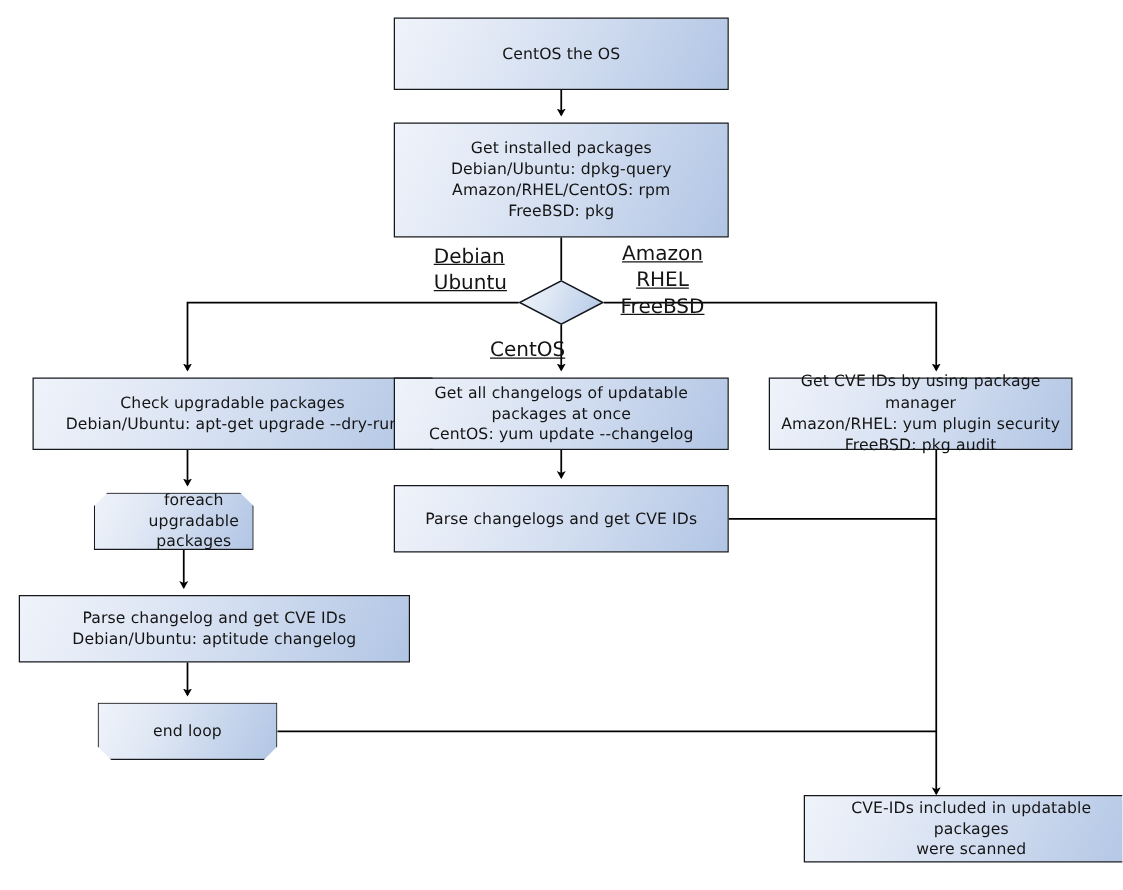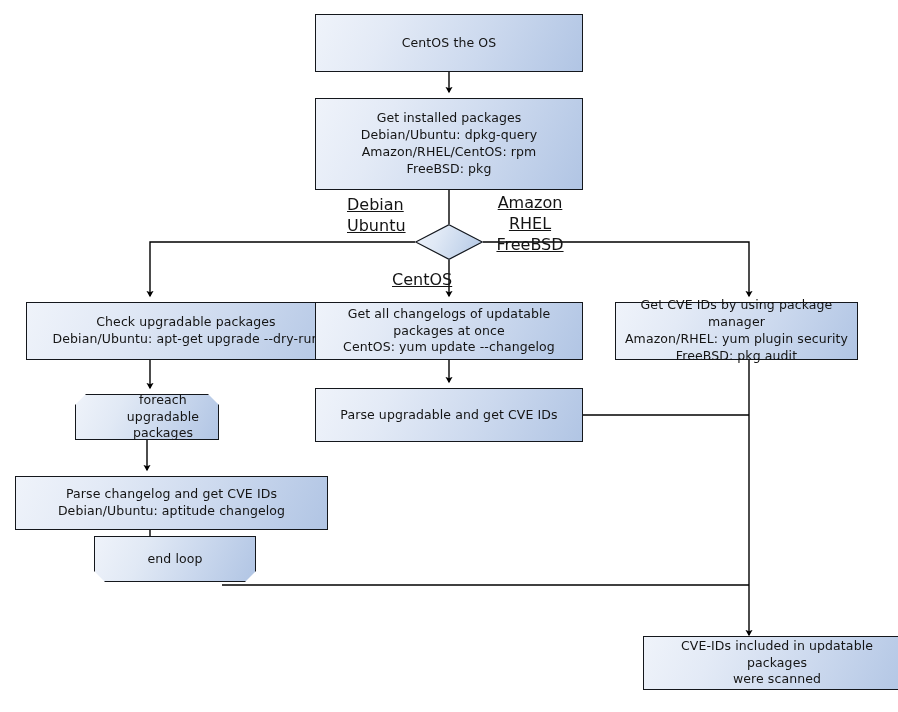--- a/index.html
+++ b/index.html
@@ -155,33 +155,33 @@
       </div>
       <div class="node shadow" style="left: 315px; top: 302px; width: 268px; height: 58px;">
         <div class="txt">Get all changelogs of updatable packages at once
 CentOS: yum update --changelog</div>
       </div>
       <div class="node shadow" style="left: 615px; top: 302px; width: 243px; height: 58px;">
         <div class="txt">Get CVE IDs by using package manager
 Amazon/RHEL: yum plugin security
 FreeBSD: pkg audit</div>
       </div>
-      <div class="node loop-start" style="left: 75px; top: 394px; width: 144px; height: 46px; padding-left: 32px;">
+      <div class="node loop-start" style="left: 75px; top: 394px; width: 128px; height: 46px; padding-left: 32px;">
         <div class="shape"></div>
         <div class="txt">foreach
 upgradable  packages</div>
       </div>
       <div class="node shadow" style="left: 315px; top: 388px; width: 268px; height: 54px;">
-        <div class="txt">Parse upgradable and get CVE IDs</div>
+        <div class="txt">Parse changelogs and get CVE IDs</div>
       </div>
       <div class="node shadow" style="left: 15px; top: 476px; width: 313px; height: 54px;">
         <div class="txt">Parse changelog and get  CVE IDs
 Debian/Ubuntu: aptitude changelog</div>
       </div>
-      <div class="node loop-end" style="left: 78px; top: 536px; width: 162px; height: 46px; margin-left: 16px;">
+      <div class="node loop-end" style="left: 78px; top: 562px; width: 144px; height: 46px;">
         <div class="shape"></div>
         <div class="txt">end loop</div>
       </div>
       <div class="node shadow" style="left: 615px; top: 636px; width: 268px; height: 54px; margin-left: 28px;">
         <div class="txt">CVE-IDs included in updatable packages
 were scanned</div>
       </div>
     </div>
   <div id="label-layer">
       <div class="edge-label" style="left: 347px; top: 194px; width: 62px; text-align: left;">Debian

